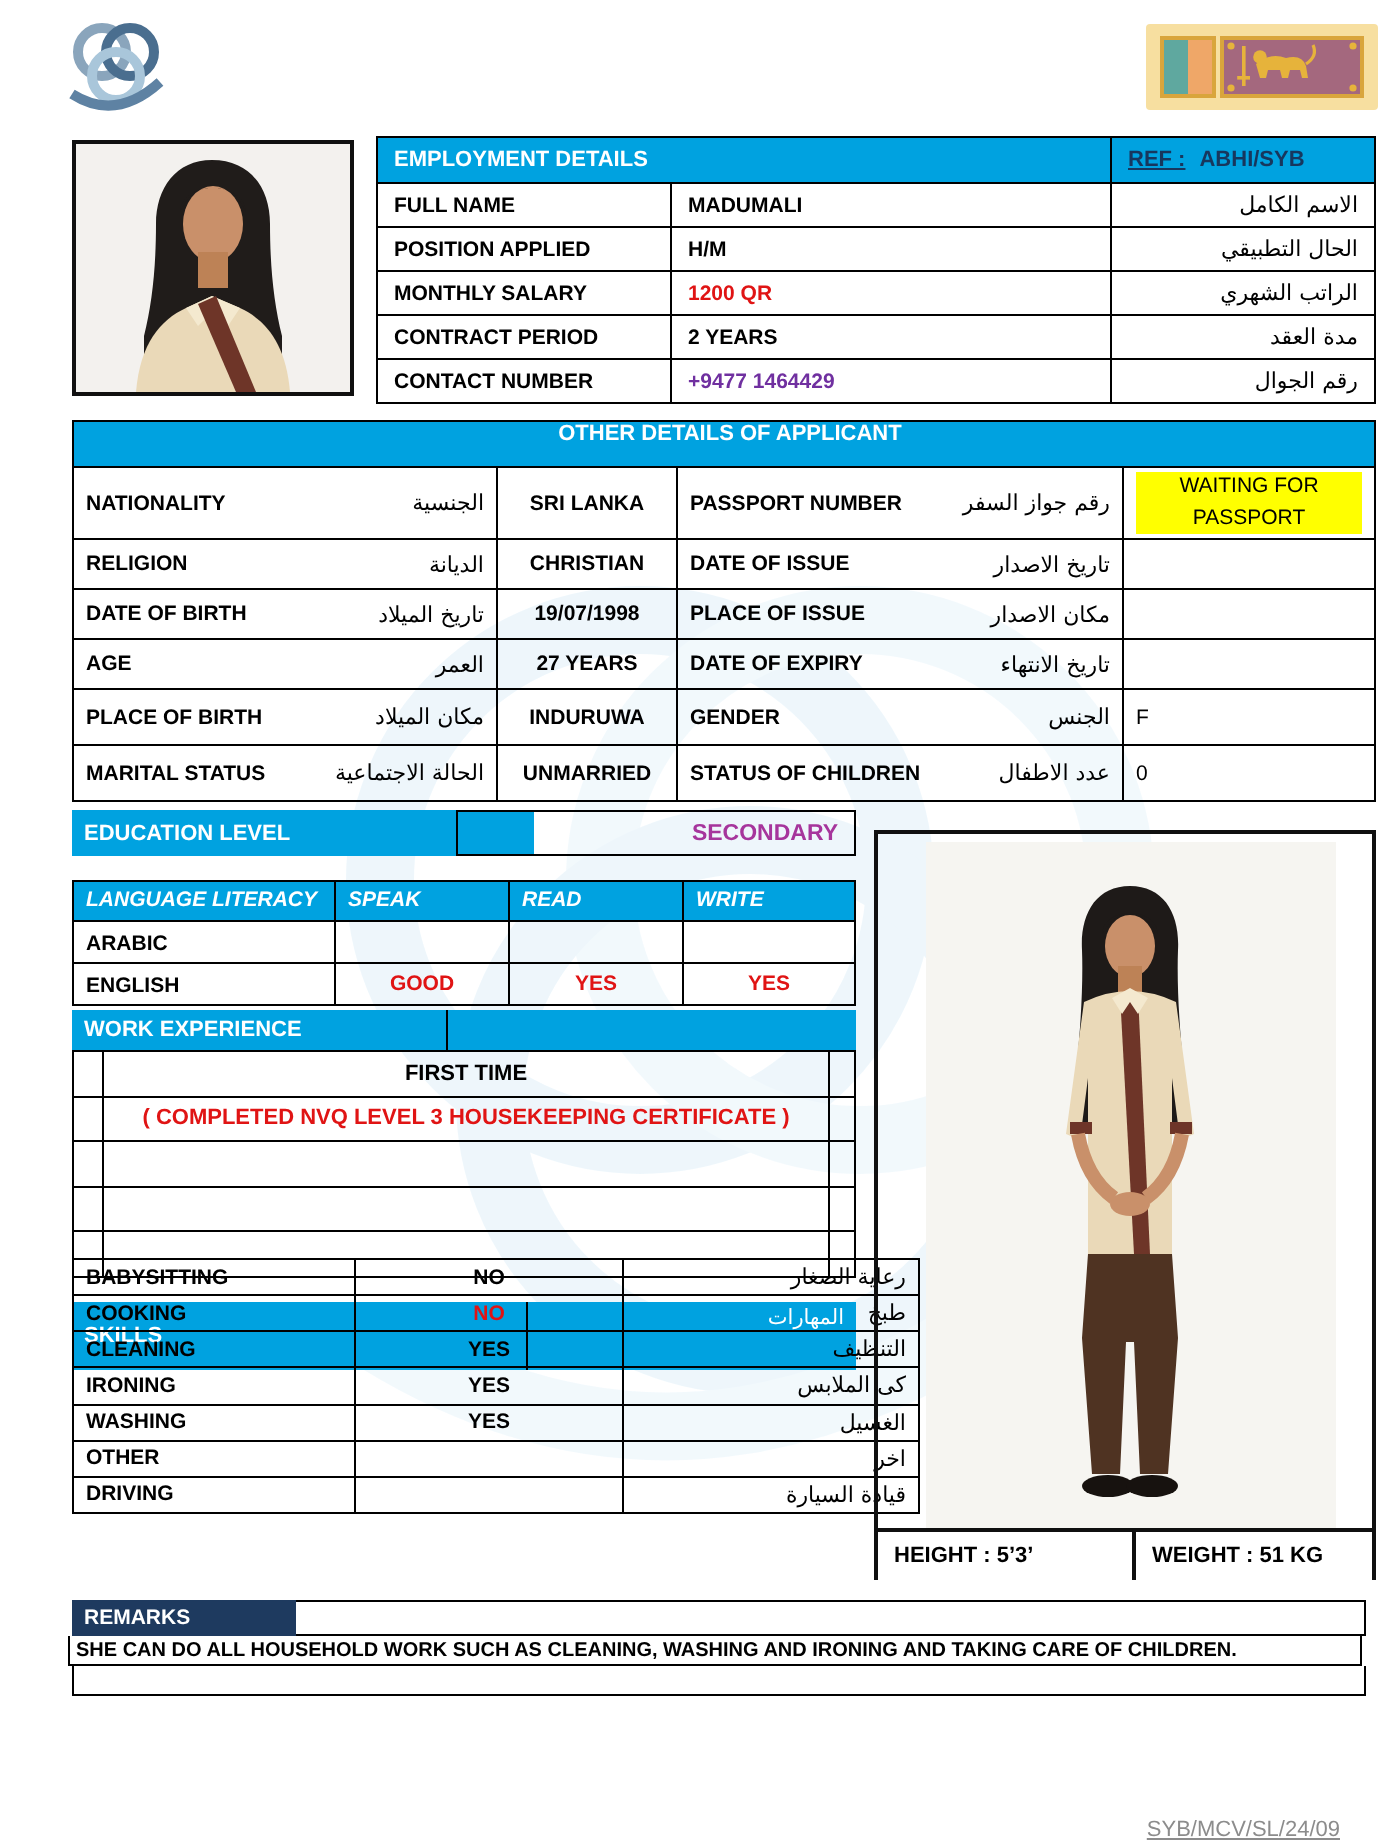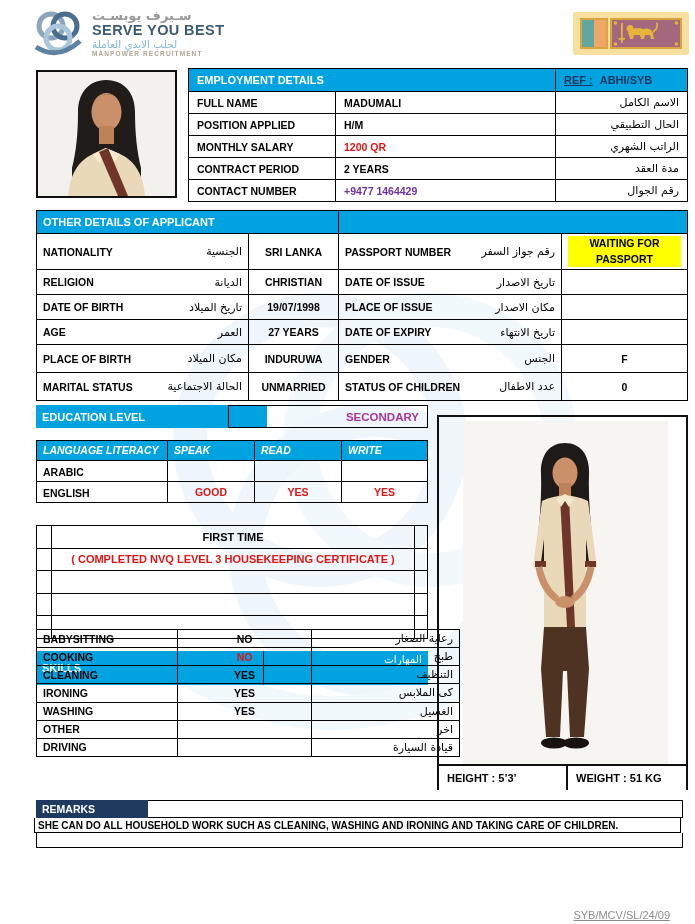--- a/index.html
+++ b/index.html
@@ -30,28 +30,28 @@
   .emp-title{flex:0 0 366px; color:#fff; font-weight:bold; font-size:11px; padding-left:8px;}
   .emp-ref{flex:1; border-left:1px solid var(--border); height:100%; display:flex; align-items:center; gap:7px; padding-left:8px; color:var(--reftext); font-weight:bold; font-size:11px;}
   .emp-ref .u{text-decoration:underline;}
   .emp-row{height:22px; display:flex; border-top:1px solid var(--border); align-items:stretch;}
   .emp-label{flex:0 0 146px; font-weight:bold; font-size:10.5px; padding:5px 0 0 8px;}
   .emp-value{flex:0 0 220px; border-left:1px solid var(--border); font-weight:bold; font-size:10.5px; padding:5px 0 0 8px;}
   .emp-arabic{flex:1; border-left:1px solid var(--border); font-size:11px; text-align:right; padding:4px 8px 0 0;}
   .val-red{color:var(--red);} .val-purple{color:var(--purple);}
   
   .od{position:absolute; left:36px; top:210px; width:652px; border:1px solid var(--border);}
-  .od-header{height:22px; background:var(--cyan); display:flex; align-items:center;}
+  .od-header{height:22px; background:var(--cyan); display:flex; align-items:center;flex-direction:column;}
   .od-title{flex:0 0 301px; color:#fff; font-weight:bold; font-size:11px; padding-left:6px;}
   .od-header-right{flex:1; border-left:1px solid var(--border); height:100%;}
   .od-row{display:flex; border-top:1px solid var(--border); align-items:stretch;}
   .od-c1{flex:0 0 211px; display:flex; justify-content:space-between; align-items:center; padding:0 6px;}
   .od-c2{flex:0 0 90px; border-left:1px solid var(--border); display:flex; align-items:center; justify-content:center; font-weight:bold; font-size:10.5px; text-align:center;}
   .od-c3{flex:0 0 223px; border-left:1px solid var(--border); display:flex; justify-content:space-between; align-items:center; padding:0 6px;}
-  .od-c4{flex:1; border-left:1px solid var(--border); display:flex; align-items:center; justify-content:center; font-weight:bold; font-size:10.5px; text-align:center; padding:0 6px;}
+  .od-c4{flex:1; border-left:1px solid var(--border); display:flex; align-items:center; font-weight:normal; font-size:10.5px; text-align:center; padding:0 6px;}
   .od .en{font-weight:bold; font-size:10.5px;}
   .od .ar{font-size:11px;}
   .hl{background:var(--highlight); line-height:1.5; padding:0 2px;}
   
   .edu-bar{position:absolute; left:36px; top:405px; width:231px; height:23px; background:var(--cyan); color:#fff; font-weight:bold; font-size:11px; display:flex; align-items:center; padding-left:6px;}
   .edu-val{position:absolute; left:228px; top:405px; width:200px; height:23px; border:1px solid var(--border); display:flex; align-items:center; justify-content:flex-end; padding-right:8px; color:var(--magenta); font-weight:bold; font-size:11.5px;}
   
   .lang{position:absolute; left:36px; top:440px; width:392px; border:1px solid var(--border);}
   .lang-header{height:19px; background:var(--cyan); display:flex;font-style:italic;}
   .lang-header div{color:#fff; font-weight:bold; font-size:10.5px; padding:3px 0 0 6px;}
@@ -108,26 +108,20 @@
 
   <div class="content">
 
     <div class="logo">
       <svg width="58" height="56" viewBox="0 0 58 56">
         <circle cx="23" cy="21" r="12" fill="none" stroke="#8AA5BC" stroke-width="5"></circle>
         <circle cx="37" cy="21" r="12" fill="none" stroke="#4A6E8F" stroke-width="5"></circle>
         <circle cx="30" cy="33" r="12" fill="none" stroke="#A9C6DA" stroke-width="5"></circle>
         <path d="M8 42 Q30 56 52 36" fill="none" stroke="#5E82A3" stroke-width="5"></path>
       </svg>
-      <div class="logo-text">
-        <div class="l-ar1 ar">سـيرف يوبسـت</div>
-        <div class="l-en">SERVE YOU BEST</div>
-        <div class="l-ar2 ar">لجلب الايدي العاملة</div>
-        <div class="l-tag">MANPOWER RECRUITMENT</div>
-      </div>
     </div>
 
     <svg class="flag" width="116" height="43" viewBox="0 0 116 43">
       <rect width="116" height="43" rx="2" fill="#F7DFA0"></rect>
       <rect x="8" y="7" width="26" height="29" fill="none" stroke="#D9A53C" stroke-width="2"></rect>
       <rect x="9" y="8" width="12" height="27" fill="#5FA89F"></rect>
       <rect x="21" y="8" width="12" height="27" fill="#EFA768"></rect>
       <rect x="38" y="7" width="70" height="29" fill="#A4687E" stroke="#D9A53C" stroke-width="2"></rect>
       <g fill="#E6B33B">
         <rect x="48" y="11" width="1.8" height="20"></rect>
@@ -288,20 +282,24 @@
         <div class="lc lc3"></div>
       </div>
       <div class="lang-row">
         <div class="lc0">ENGLISH</div>
         <div class="lc lc1 val-red">GOOD</div>
         <div class="lc lc2 val-red">YES</div>
         <div class="lc lc3 val-red">YES</div>
       </div>
     </div>
 
+    <div class="we-bar">
+      <div class="t">WORK EXPERIENCE</div>
+      <div class="r"></div>
+    </div>
     <div class="we">
       <div class="we-row">
         <div class="we-l"></div>
           <div class="we-m">FIRST TIME</div>
           <div class="we-r"></div>
       </div>
       <div class="we-row">
         <div class="we-l"></div>
           <div class="we-m val-red">( COMPLETED NVQ LEVEL 3 HOUSEKEEPING CERTIFICATE )</div>
           <div class="we-r"></div>

